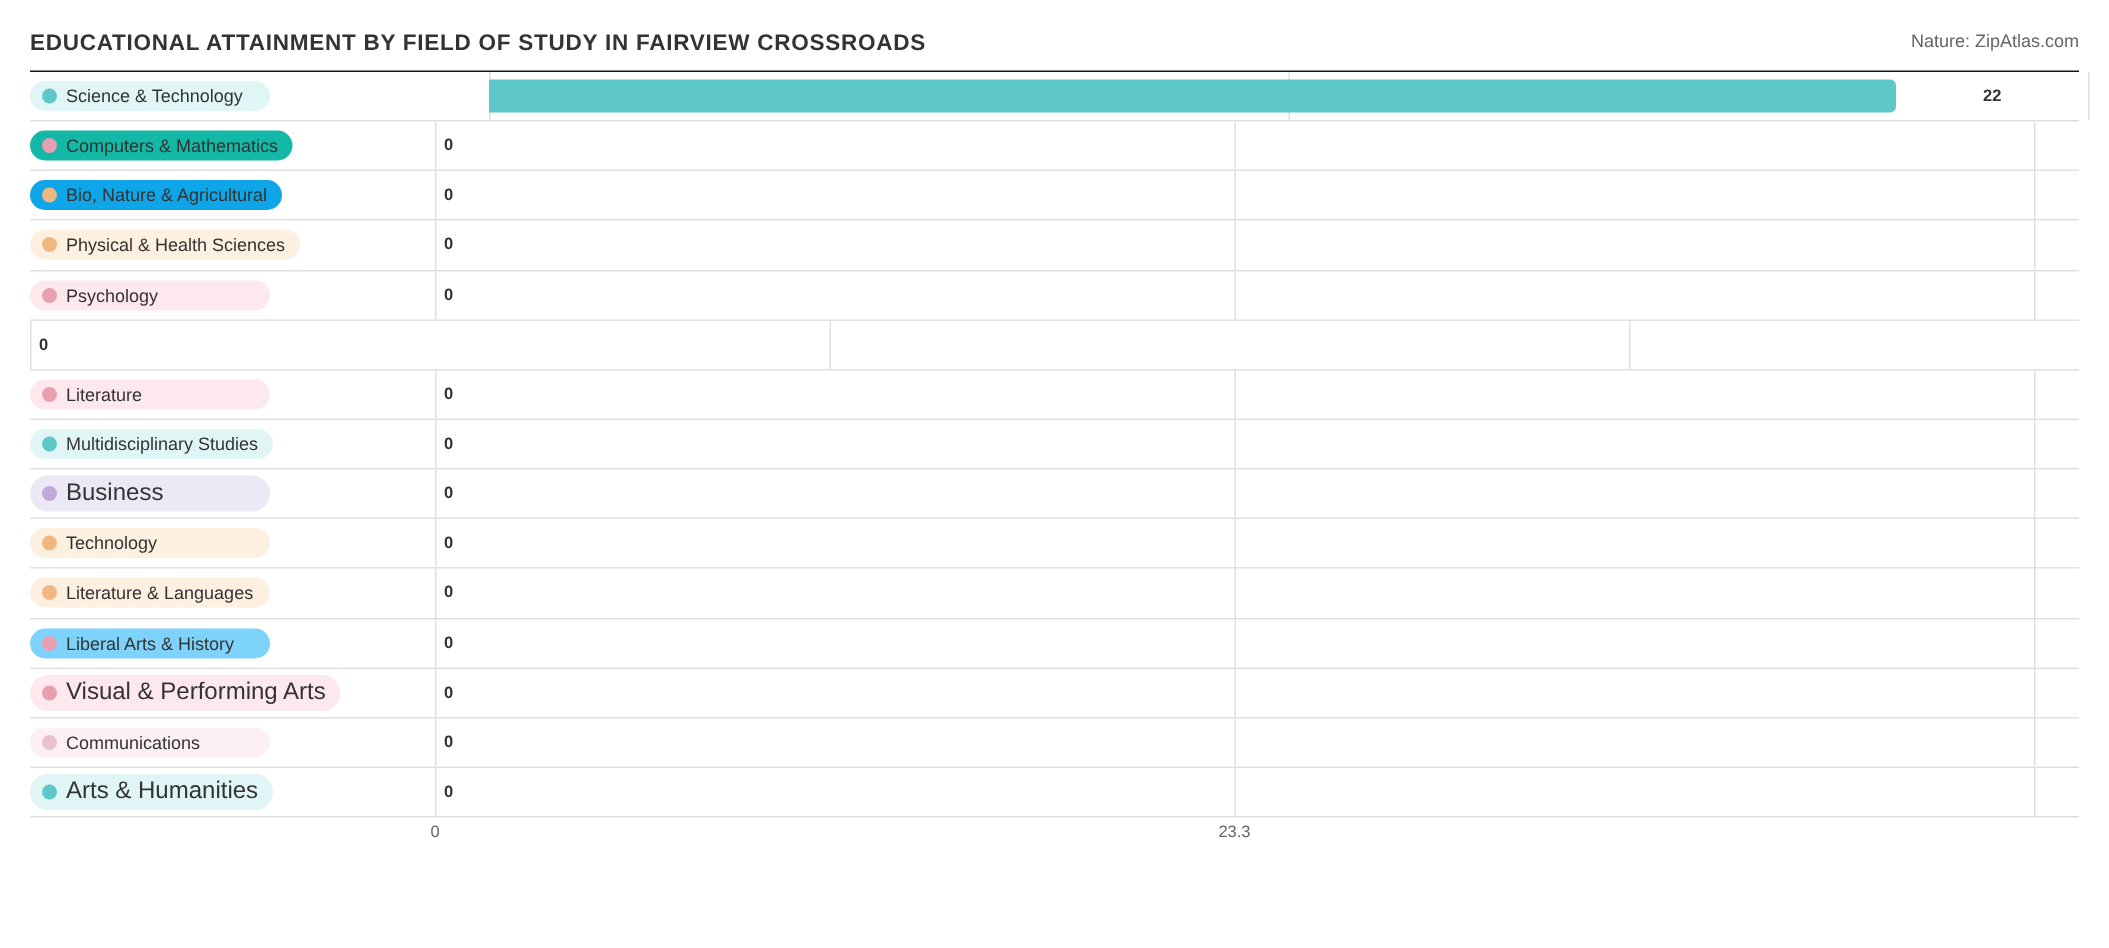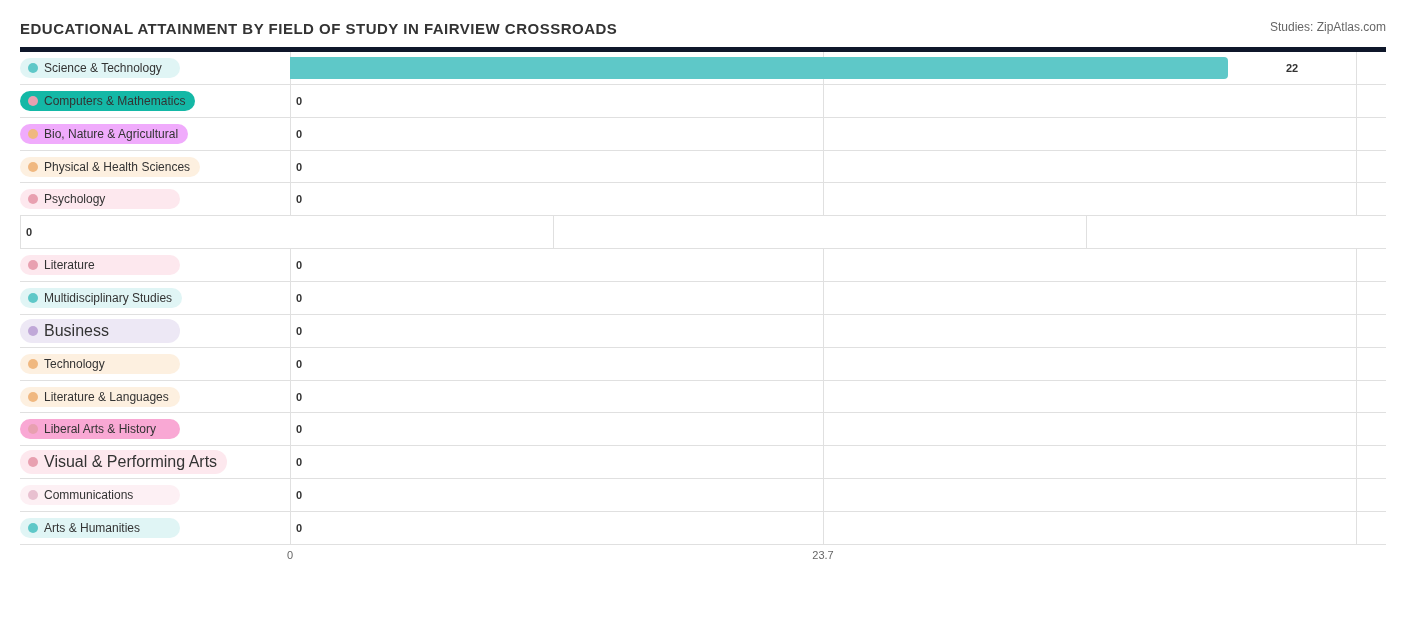--- a/index.html
+++ b/index.html
@@ -46,21 +46,22 @@
       flex-direction: column;
     }
     .bar-row {
       display: flex;
       align-items: center;
       flex: 1;
       border-bottom: 1px solid #e0e0e0;
       position: relative;
     }
     .bar-row:first-child {
-      border-top: 5px solid #0f172a;
+      border-top: 1px solid #0f172a;
+      gap: 36px;
     }
     .bar-label-area {
       width: 270px;
       min-width: 270px;
       display: flex;
       align-items: center;
       padding: 3px 0;
     }
     .bar-pill {
       display: flex;
@@ -114,21 +115,21 @@
       bottom: 0;
       width: 1px;
       background: #e0e0e0;
     }
   </style>
 </head>
 <body>
 
 <div class="chart-container">
   <div class="chart-title">EDUCATIONAL ATTAINMENT BY FIELD OF STUDY IN FAIRVIEW CROSSROADS</div>
-  <div class="chart-source">Studies: ZipAtlas.com</div>
+  <div class="chart-source">Nature: ZipAtlas.com</div>
 
   <div class="chart-area">
     <div class="bars-section" id="bars-section">
     <div class="bar-row">
           <div class="bar-label-area">
             <div class="bar-pill" style="background: rgb(224, 245, 245);">
               <div class="bar-pill-dot" style="background: rgb(94, 200, 200);"></div>
               <span style="font-size: 12px;">Science &amp; Technology</span>
             </div>
           </div>
@@ -150,21 +151,21 @@
           <div class="bar-value-area" style="position: relative;">
             <div class="grid-line" style="left: 0px;"></div>
             <div class="grid-line" style="left: 533px;"></div>
             <div class="grid-line" style="left: 1066px;"></div>
             <div class="bar-fill" style="width: 0px; background: rgb(232, 160, 176); min-width: 0px; position: relative; z-index: 1;"></div>
             <span style="position: absolute; left: 6px; font-size: 11px; color: rgb(51, 51, 51); font-weight: bold; white-space: nowrap;">0</span>
           </div>
         </div>
         <div class="bar-row">
           <div class="bar-label-area">
-            <div class="bar-pill" style="background: #f0abfc;">
+            <div class="bar-pill" style="background: #0ea5e9;">
               <div class="bar-pill-dot" style="background: rgb(240, 184, 128);"></div>
               <span style="font-size: 12px;">Bio, Nature &amp; Agricultural</span>
             </div>
           </div>
           <div class="bar-value-area" style="position: relative;">
             <div class="grid-line" style="left: 0px;"></div>
             <div class="grid-line" style="left: 533px;"></div>
             <div class="grid-line" style="left: 1066px;"></div>
             <div class="bar-fill" style="width: 0px; background: rgb(240, 184, 128); min-width: 0px; position: relative; z-index: 1;"></div>
             <span style="position: absolute; left: 6px; font-size: 11px; color: rgb(51, 51, 51); font-weight: bold; white-space: nowrap;">0</span>
@@ -279,21 +280,21 @@
           <div class="bar-value-area" style="position: relative;">
             <div class="grid-line" style="left: 0px;"></div>
             <div class="grid-line" style="left: 533px;"></div>
             <div class="grid-line" style="left: 1066px;"></div>
             <div class="bar-fill" style="width: 0px; background: rgb(240, 184, 128); min-width: 0px; position: relative; z-index: 1;"></div>
             <span style="position: absolute; left: 6px; font-size: 11px; color: rgb(51, 51, 51); font-weight: bold; white-space: nowrap;">0</span>
           </div>
         </div>
         <div class="bar-row">
           <div class="bar-label-area">
-            <div class="bar-pill" style="background: #f9a8d4;">
+            <div class="bar-pill" style="background: #7dd3fc;">
               <div class="bar-pill-dot" style="background: rgb(232, 160, 176);"></div>
               <span style="font-size: 12px;">Liberal Arts &amp; History</span>
             </div>
           </div>
           <div class="bar-value-area" style="position: relative;">
             <div class="grid-line" style="left: 0px;"></div>
             <div class="grid-line" style="left: 533px;"></div>
             <div class="grid-line" style="left: 1066px;"></div>
             <div class="bar-fill" style="width: 0px; background: rgb(232, 160, 176); min-width: 0px; position: relative; z-index: 1;"></div>
             <span style="position: absolute; left: 6px; font-size: 11px; color: rgb(51, 51, 51); font-weight: bold; white-space: nowrap;">0</span>
@@ -326,31 +327,31 @@
             <div class="grid-line" style="left: 533px;"></div>
             <div class="grid-line" style="left: 1066px;"></div>
             <div class="bar-fill" style="width: 0px; background: rgb(232, 192, 208); min-width: 0px; position: relative; z-index: 1;"></div>
             <span style="position: absolute; left: 6px; font-size: 11px; color: rgb(51, 51, 51); font-weight: bold; white-space: nowrap;">0</span>
           </div>
         </div>
         <div class="bar-row">
           <div class="bar-label-area">
             <div class="bar-pill" style="background: rgb(224, 245, 245);">
               <div class="bar-pill-dot" style="background: rgb(94, 200, 200);"></div>
-              <span style="font-size: 12px;">Arts &amp; Humanities</span>
+              <span style="font-size: 16px;">Arts &amp; Humanities</span>
             </div>
           </div>
           <div class="bar-value-area" style="position: relative;">
             <div class="grid-line" style="left: 0px;"></div>
             <div class="grid-line" style="left: 533px;"></div>
             <div class="grid-line" style="left: 1066px;"></div>
             <div class="bar-fill" style="width: 0px; background: rgb(94, 200, 200); min-width: 0px; position: relative; z-index: 1;"></div>
             <span style="position: absolute; left: 6px; font-size: 11px; color: rgb(51, 51, 51); font-weight: bold; white-space: nowrap;">0</span>
           </div>
         </div>
       </div>
     <div class="x-axis" id="x-axis" style="height: 20px; position: relative; margin-left: 270px; width: 1066px;">
     <div class="x-axis-tick" style="left: 0px;">0</div>
-        <div class="x-axis-tick" style="left: 533px;">23.7</div>
+        <div class="x-axis-tick" style="left: 533px;">23.3</div>
         <div class="x-axis-tick" style="left: 1126px;">25</div>
       </div>
   </div>
 </div>
 
 </body></html>

